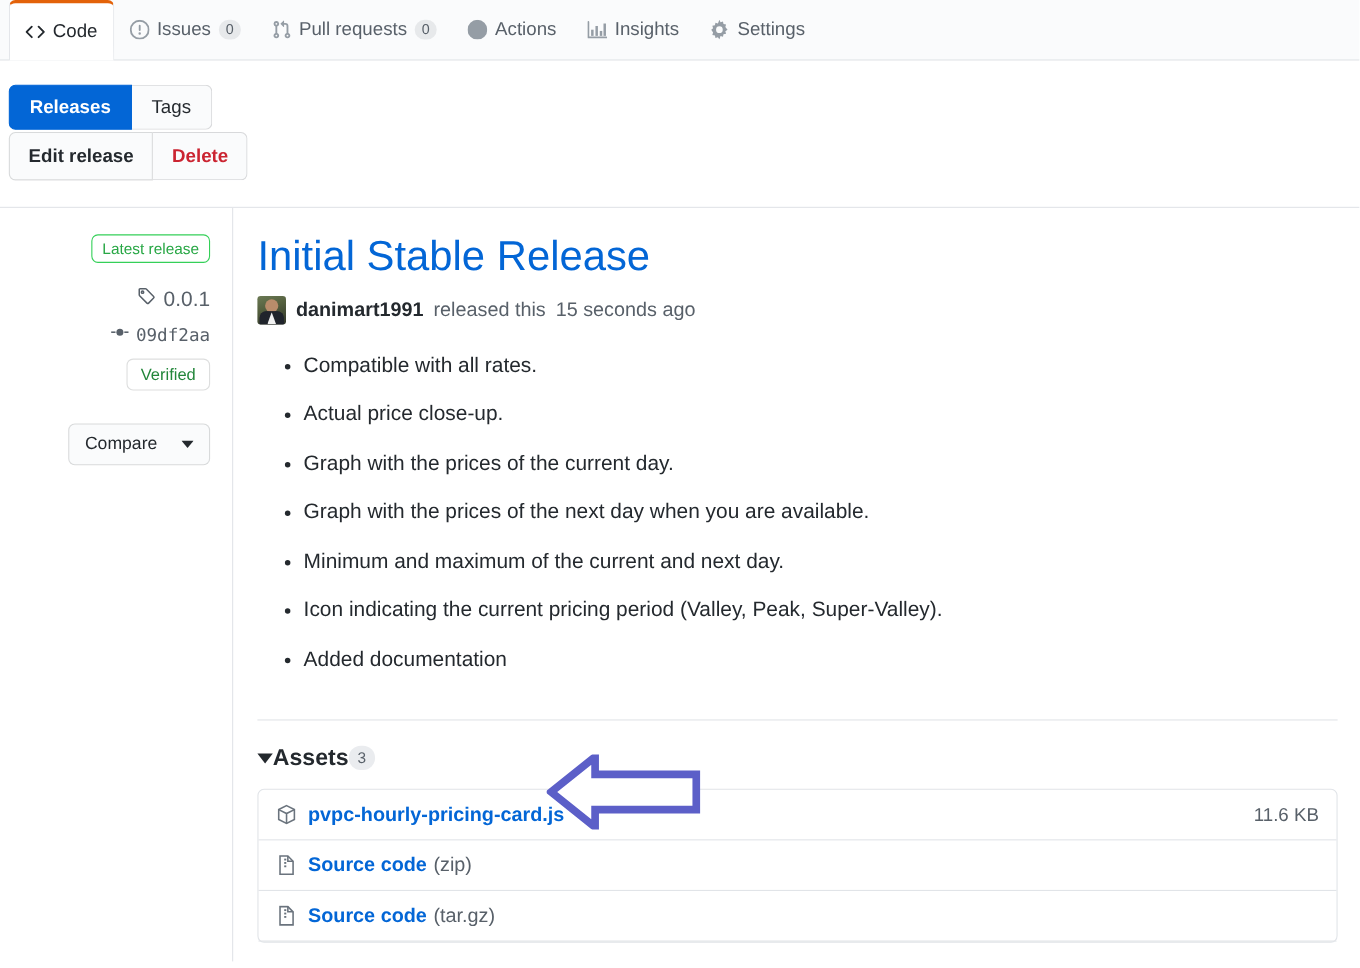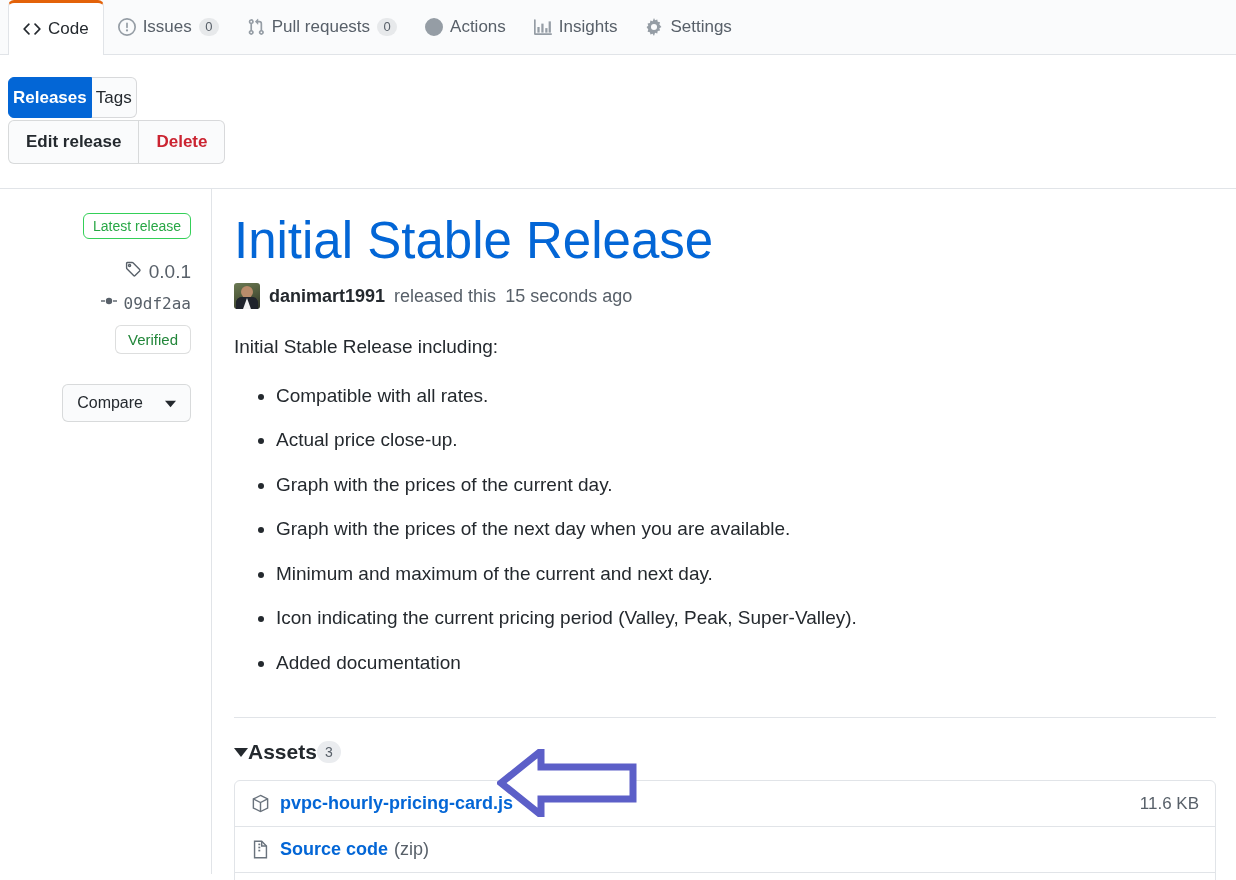--- a/index.html
+++ b/index.html
@@ -57,21 +57,21 @@
     padding: 0 6px;
   }
 
   
   .subhead {
     padding: 22px 0 0 8px;
   }
   .btn-group { display: inline-flex; }
   .btn-group > .gbtn {
     font-size: 17px;
-    padding: 9px 4px;
+    padding: 9px 18px;
     border: 1px solid rgba(27,31,35,0.15);
     background: #fafbfc;
     color: #24292e;
     cursor: pointer;
     line-height: 21px;
   }
   .btn-group > .gbtn:first-child { border-radius: 6px 0 0 6px; }
   .btn-group > .gbtn:last-child { border-radius: 0 6px 6px 0; border-left: none; }
   .btn-group > .gbtn.selected {
     background: #0366d6;
@@ -156,21 +156,21 @@
     color: #24292e;
     cursor: pointer;
   }
 
   .main-col {
     flex: 1;
     padding: 24px 20px 0 22px;
     min-width: 0;
   }
   .release-title {
-    font-size: 51px;
+    font-size: 38px;
     line-height: 1.1;
     font-weight: 400;
     color: #0366d6;
     margin: 0;
     cursor: pointer;
   }
   .byline {
     display: flex;
     align-items: center;
     gap: 9px;
@@ -404,21 +404,20 @@
     <div class="byline">
       <span class="avatar">
           <span class="shirt"></span>
         </span>
       <span class="user">danimart1991</span>
       <span>released this</span>
       <span>15 seconds ago</span>
     </div>
 
     <div class="release-body">
-      <p>Initial Stable Release including:</p>
       <ul>
         <li>Compatible with all rates.</li>
         <li>Actual price close-up.</li>
         <li>Graph with the prices of the current day.</li>
         <li>Graph with the prices of the next day when you are available.</li>
         <li>Minimum and maximum of the current and next day.</li>
         <li>Icon indicating the current pricing period (Valley, Peak, Super-Valley).</li>
         <li>Added documentation</li>
       </ul>
     </div>

